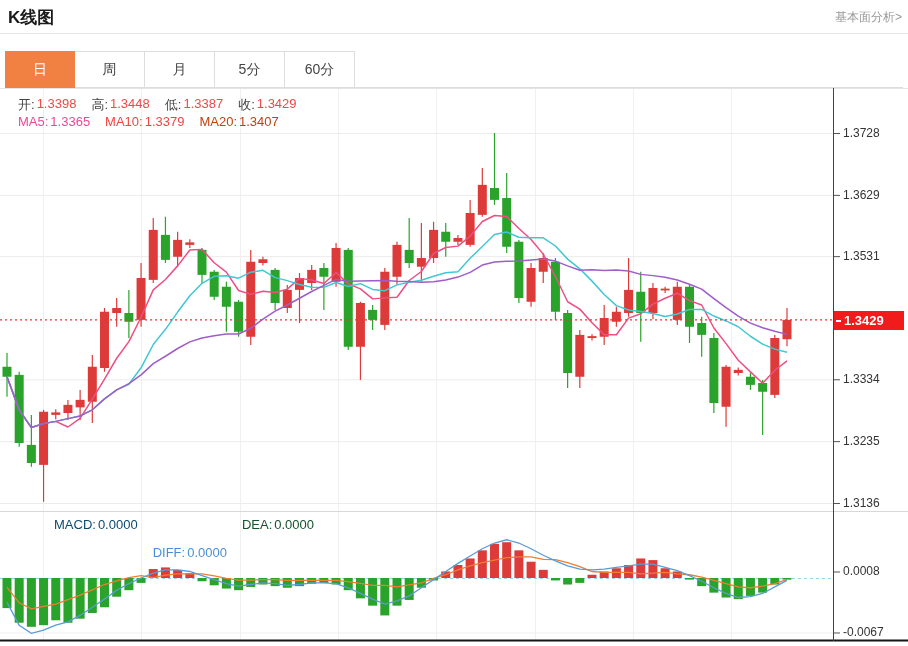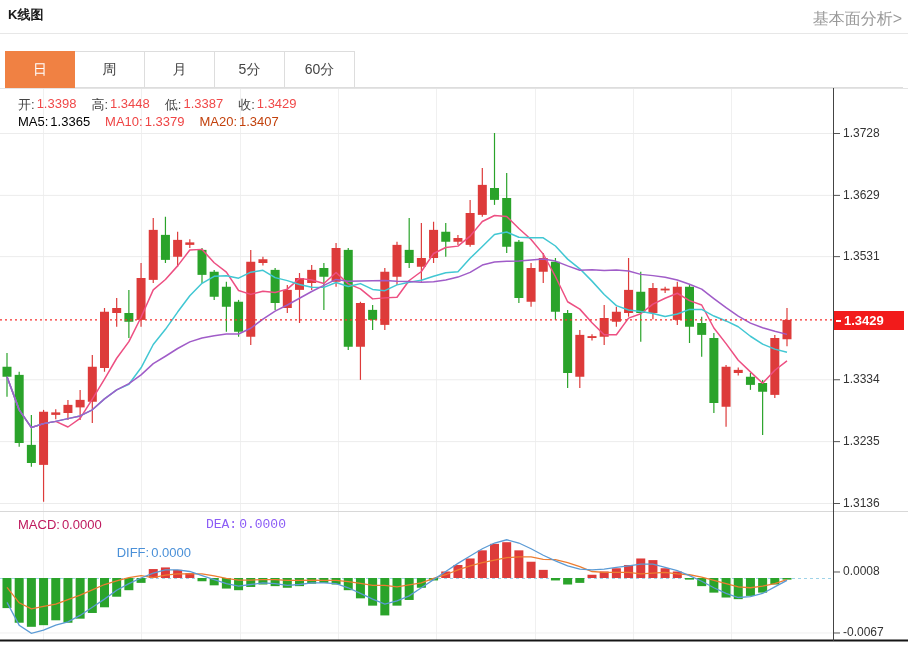--- a/index.html
+++ b/index.html
@@ -1,36 +1,36 @@
 <!DOCTYPE html>
 <html><head>
 <meta charset="utf-8">
 <style>
   html,body{margin:0;padding:0;background:#fff;}
   .page{position:relative;width:908px;height:646px;background:#fff;overflow:hidden;
         font-family:"Liberation Sans","DejaVu Sans",sans-serif;}
-  .page-title{position:absolute;left:8px;top:6px;font-size:13px;font-weight:bold;color:#1a1a1a;}
-  .fund-link{position:absolute;right:6px;top:9px;font-size:16px;color:#999;cursor:pointer;text-decoration:none;}
+  .page-title{position:absolute;left:8px;top:6px;font-size:17px;font-weight:bold;color:#1a1a1a;}
+  .fund-link{position:absolute;right:6px;top:9px;font-size:12px;color:#999;cursor:pointer;text-decoration:none;}
   .title-divider{position:absolute;left:0;top:33px;width:908px;height:1px;background:#e7e7e7;}
   .tabbar{position:absolute;left:5px;top:51px;width:898px;height:37px;display:flex;border-bottom:1px solid #ddd;box-sizing:border-box;}
   .tab{box-sizing:border-box;width:70px;height:37px;line-height:35px;text-align:center;font-size:14px;color:#444;
        background:#fff;border:1px solid #ddd;border-left:none;cursor:pointer;}
   .tab:first-child{border-left:1px solid #ddd;}
   .tab.active{background:#f08143;border-color:#f08143;color:#fff;}
   .chart-svg{position:absolute;left:0;top:0;width:908px;height:646px;}
   .legend-row{position:absolute;left:18px;display:flex;gap:15px;font-size:13px;pointer-events:none;}
   .legend-row .pair{display:flex;gap:2px;white-space:nowrap;}
   .lab-dark{color:#444;}
   .val-red{color:#f04848;}
-  .c-ma5{color:#000000;}
+  .c-ma5{color:#ec4899;}
   .c-ma10{color:#ef4444;}
   .c-ma20{color:#c2410c;}
-  .c-macd{color:#be185d;}
+  .c-macd{color:#0c4a6e;margin-left:36px;}
   .c-diff{color:#4a90d8;margin-top:28px;}
-  .c-dea{color:#8b5cf6;font-family:Liberation Mono, monospace;}
+  .c-dea{color:#14532d;}
   .price-tag{position:absolute;left:834px;top:311px;width:70px;height:19px;background:#f21b1b;color:#fff;
              font-size:13px;font-weight:bold;display:flex;align-items:center;gap:3px;padding-left:2px;box-sizing:border-box;}
   .tag-dash{display:inline-block;width:5px;height:2px;background:#fff;}
 </style>
 </head>
 <body>
 
 <div class="page">
   <div class="page-title">K线图</div>
   <a class="fund-link">基本面分析&gt;</a>

